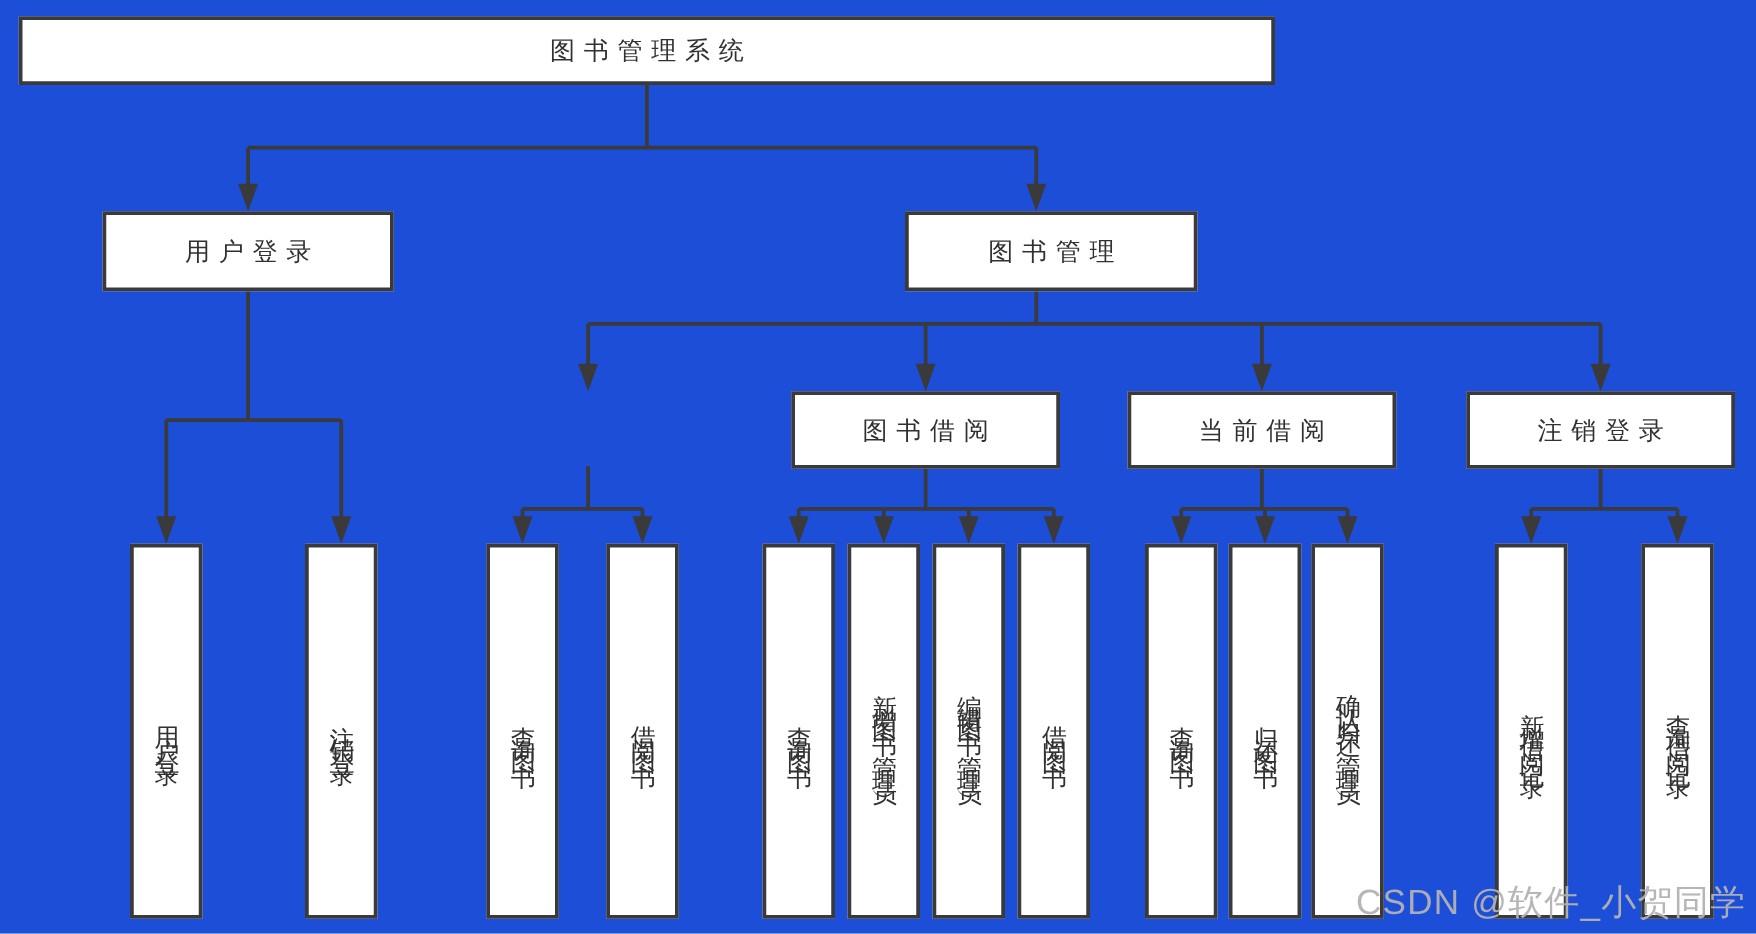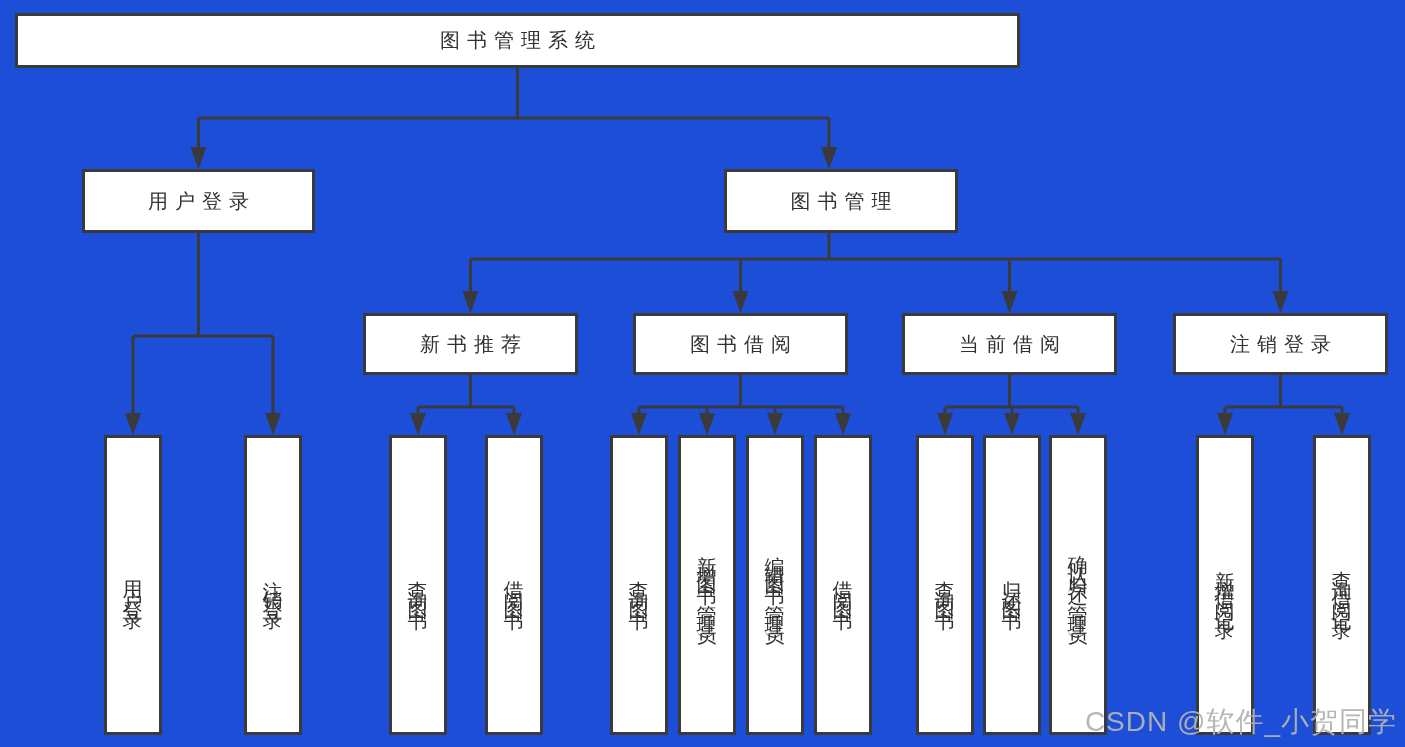--- a/index.html
+++ b/index.html
@@ -88,23 +88,20 @@
     <span>图书管理系统</span>
   </div>
 
   <div class="box hbox n-user">
     <span>用户登录</span>
   </div>
   <div class="box hbox n-mgmt">
     <span>图书管理</span>
   </div>
 
-  <div class="box hbox l3 l3-1">
-    <span>新书推荐</span>
-  </div>
   <div class="box hbox l3 l3-2">
     <span>图书借阅</span>
   </div>
   <div class="box hbox l3 l3-3">
     <span>当前借阅</span>
   </div>
   <div class="box hbox l3 l3-4">
     <span>注销登录</span>
   </div>
 

